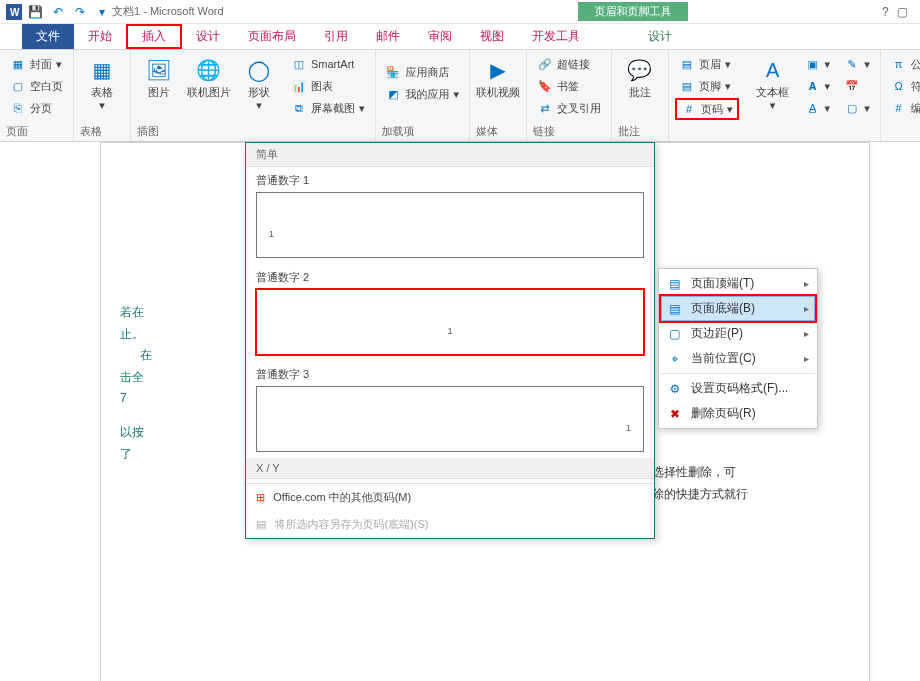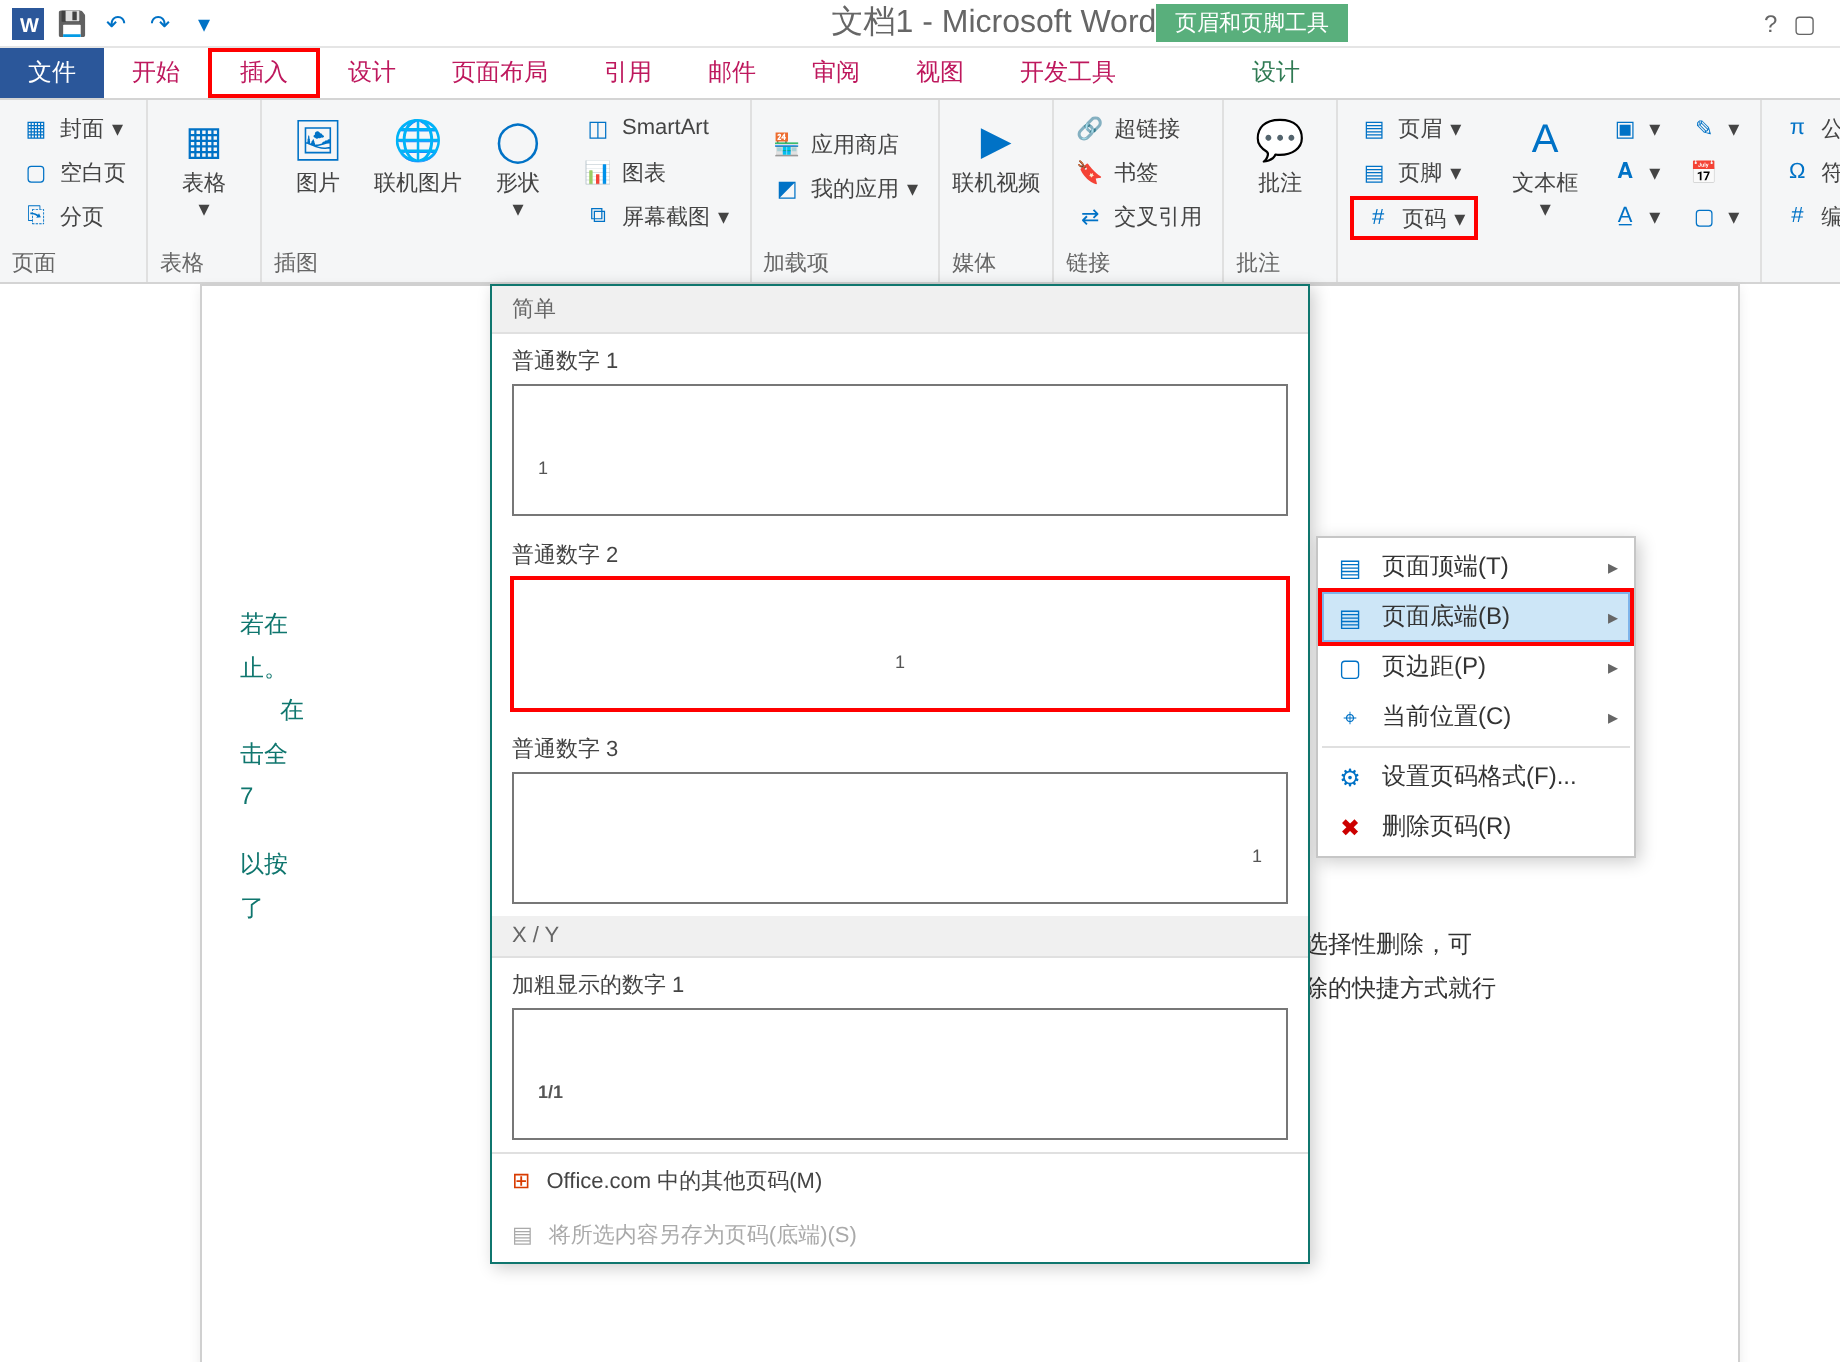--- a/index.html
+++ b/index.html
@@ -1,25 +1,25 @@
 <!DOCTYPE html>
 <html><head>
 <meta charset="utf-8">
 <style>
 * { margin: 0; padding: 0; box-sizing: border-box; font-family: "Microsoft YaHei", "Segoe UI", sans-serif; }
 body { background: #fff; width: 920px; height: 681px; overflow: hidden; font-size: 12px; }
 
 .titlebar { height: 24px; background: #fff; display: flex; align-items: center; padding: 0 4px; border-bottom: 1px solid #e5e5e5; }
 .titlebar .qat { display: flex; align-items: center; gap: 2px; }
 .titlebar .qat span { width: 20px; height: 20px; display: flex; align-items: center; justify-content: center; color: #0072c6; cursor: pointer; }
-.titlebar .title { flex: 1; text-align: center; color: #666; font-size: 16px; }
-.titlebar .ctx-tab-title { position: absolute; left: 578px; top: 2px; width: 96px; text-align: center; background: #59af7c; color: #fff; font-size: 11px; padding: 2px 6px; }
+.titlebar .title { flex: 1; text-align: left; color: #666; font-size: 11px; }
+.titlebar .ctx-tab-title { position: absolute; left: 578px; top: 2px; width: 110px; text-align: center; background: #59af7c; color: #fff; font-size: 11px; padding: 2px 6px; }
 .titlebar .right { display: flex; gap: 8px; color: #666; padding-right: 8px; }
 
-.tabs { height: 26px; display: flex; align-items: stretch; border-bottom: 1px solid #d4d4d4; background: #fff; }
+.tabs { height: 26px; display: flex; align-items: stretch; border-bottom: 1px solid #d4d4d4; background: #fff; padding-left: 22px; }
 .tab { padding: 0 14px; display: flex; align-items: center; color: #be185d; cursor: pointer; font-size: 12px; }
 .tab.file { background: #2b579a; color: #fff; }
 .tab.active { border: 2px solid #ff0000; }
 .tab.ctx { color: #2f7a53; }
 
 .ribbon { height: 92px; background: #f5f6f7; border-bottom: 1px solid #d4d4d4; display: flex; }
 .group { border-right: 1px solid #e0e0e0; padding: 4px 6px 0 6px; display: flex; flex-direction: column; }
 .group-body { flex: 1; display: flex; align-items: flex-start; gap: 6px; }
 .group-label { color: #666; font-size: 11px; padding: 2px 0; }
 .big-btn { display: flex; flex-direction: column; align-items: center; width: 44px; cursor: pointer; color: #444; }
@@ -323,26 +323,20 @@
 
     <div>
       <div class="gallery-item-label">普通数字 3</div>
       <div class="gallery-preview">
           <span class="pn" style="right:12px">1</span>
         </div>
     </div>
 
     <div class="gallery-hdr" style="margin-top:4px">X / Y</div>
 
-    <div>
-      <div class="gallery-item-label">加粗显示的数字 1</div>
-      <div class="gallery-preview">
-          <span class="pn" style="left:12px;font-weight:bold">1/1</span>
-        </div>
-    </div>
 
     <div class="gallery-sep"></div>
     <div class="gallery-footer-item">
         <span class="ic" style="color:#d83b01">⊞</span>
         <span>Office.com 中的其他页码(M)</span>
       </div>
     <div class="gallery-footer-item disabled">
         <span class="ic">▤</span>
         <span>将所选内容另存为页码(底端)(S)</span>
       </div>

